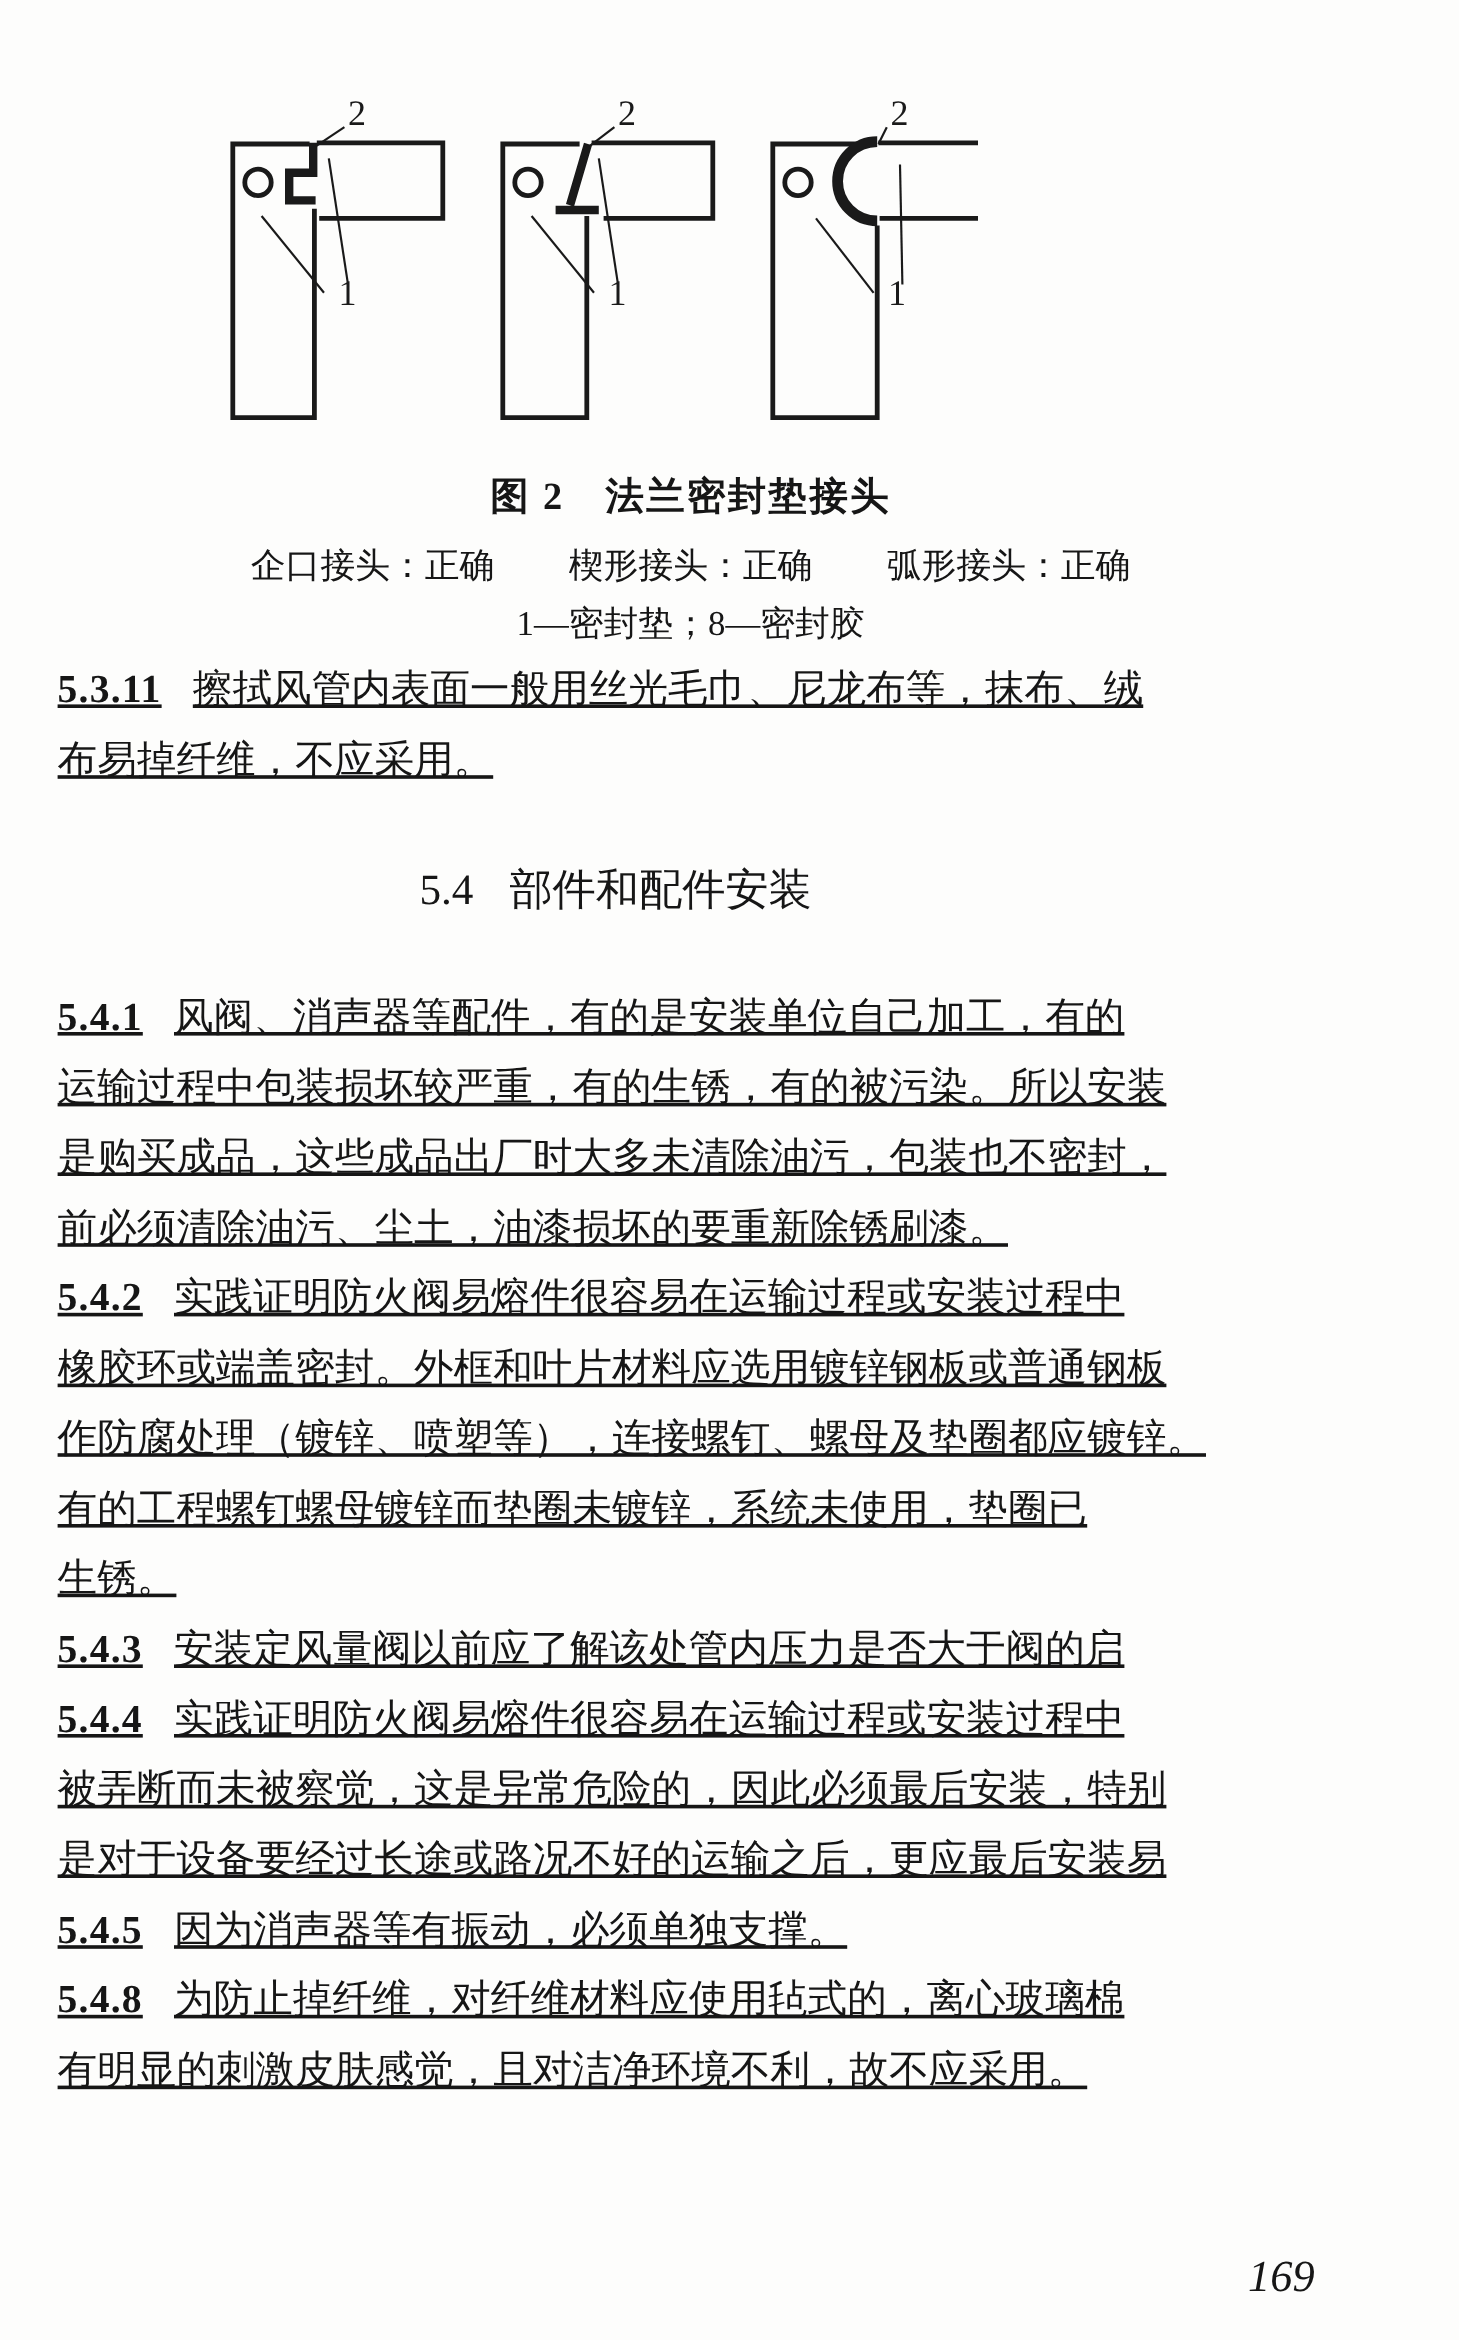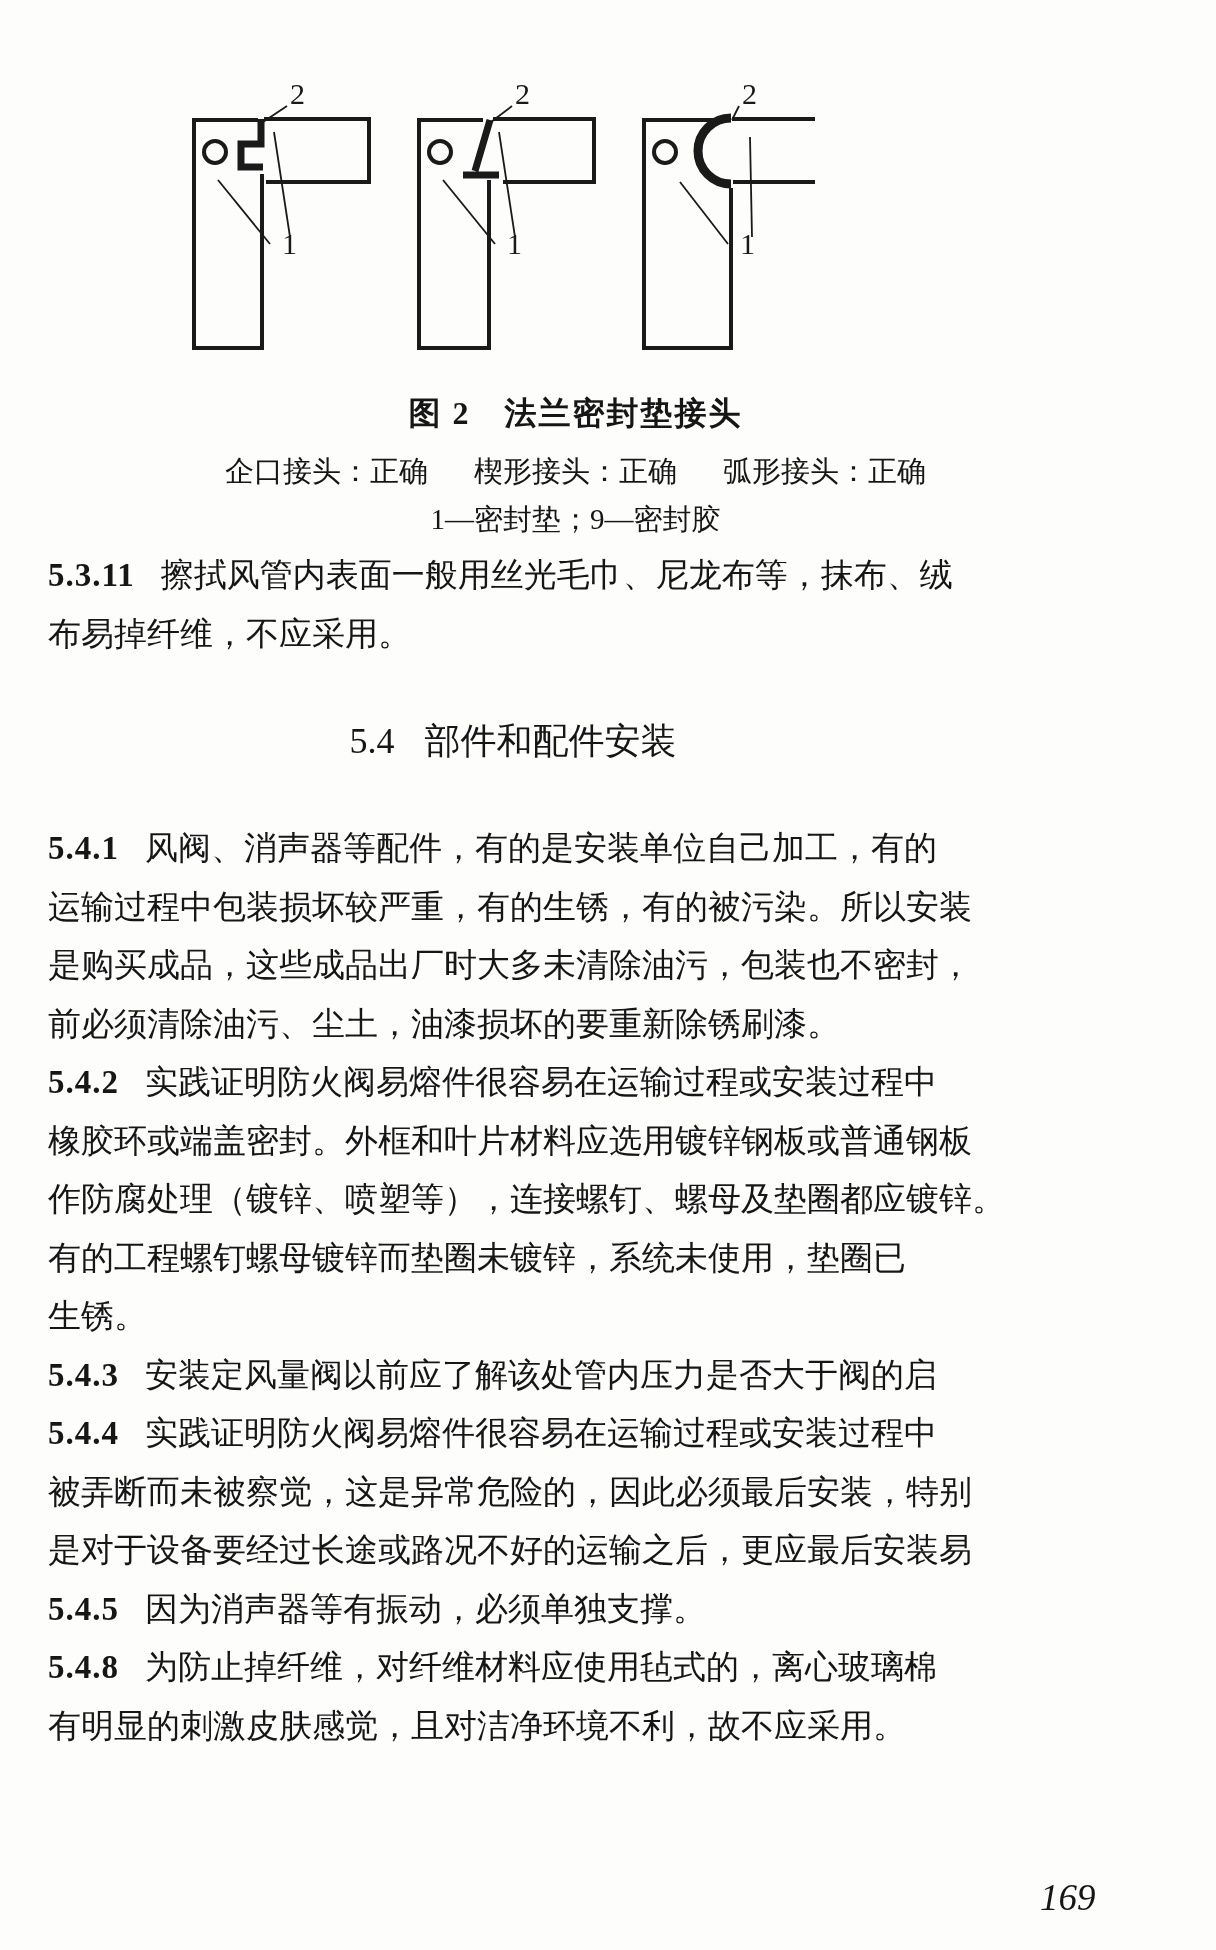--- a/index.html
+++ b/index.html
@@ -15,33 +15,33 @@
   .figure-svg path, .figure-svg circle { stroke:#1a1a1a; fill:none; }
   .figure-svg text { fill:#1a1a1a; font-size:30px; font-family:"Liberation Serif","DejaVu Serif",serif; }
 
   .fig-caption {
     position:absolute; left:48px; top:392px; width:1055px;
     text-align:center; font-size:32px; font-weight:bold;
     letter-spacing:2px;
   }
   .fig-sub {
     position:absolute; left:48px; top:452px; width:1055px;
-    display:flex; justify-content:center; gap:46px;
+    display:flex; justify-content:center; gap:62px;
     font-size:29px;
   }
   .fig-legend {
     position:absolute; left:48px; top:500px; width:1055px;
     text-align:center; font-size:29px;
   }
 
   .body-text {
     position:absolute; left:48px; top:546px; width:930px;
     font-size:33px;
   }
-  .bline { height:58.5px; line-height:58.5px; white-space:nowrap; }
+  .bline { height:58.5px; line-height:58.5px; white-space:nowrap;text-decoration:underline; }
   .num { font-weight:bold; margin-right:26px; letter-spacing:1px; }
   .section-heading {
     height:156px; line-height:156px;
     text-align:center; font-size:36px; font-weight:normal;
   }
   .section-heading .hnum { margin-right:30px; }
 
   .pageno {
     position:absolute; left:1040px; top:1876px; width:100px;
     text-align:left; font-size:37px; font-style:italic;
@@ -92,21 +92,21 @@
   </svg>
 
   <div class="fig-caption">图 2　法兰密封垫接头</div>
 
   <div class="fig-sub">
     <span>企口接头：正确</span>
     <span>楔形接头：正确</span>
     <span>弧形接头：正确</span>
   </div>
 
-  <div class="fig-legend">1—密封垫；9—密封胶</div>
+  <div class="fig-legend">1—密封垫；8—密封胶</div>
 
   <div class="body-text">
 
     <div class="bline"><span class="num">5.3.11</span><span>擦拭风管内表面一般用丝光毛巾、尼龙布等，抹布、绒</span></div>
     <div class="bline">布易掉纤维，不应采用。</div>
 
     <div class="section-heading"><span class="hnum">5.4</span><span>部件和配件安装</span></div>
 
     <div class="bline"><span class="num">5.4.1</span><span>风阀、消声器等配件，有的是安装单位自己加工，有的</span></div>
     <div class="bline">运输过程中包装损坏较严重，有的生锈，有的被污染。所以安装</div>

